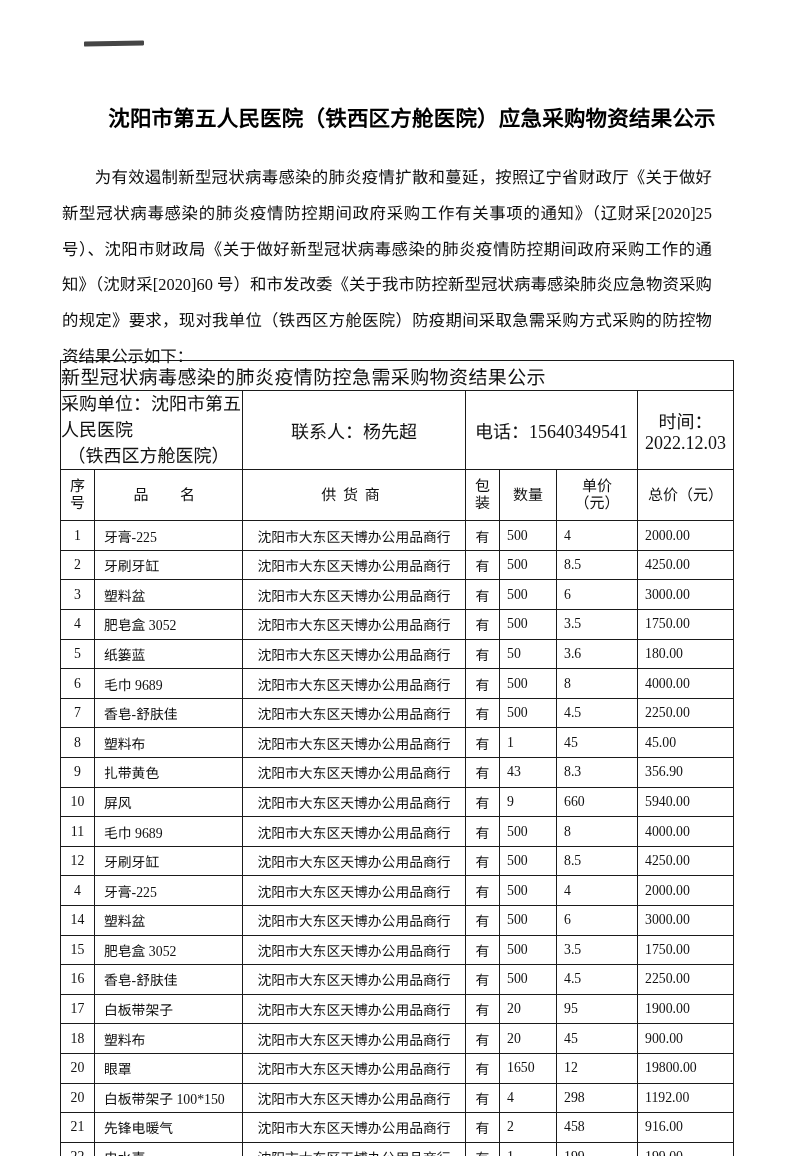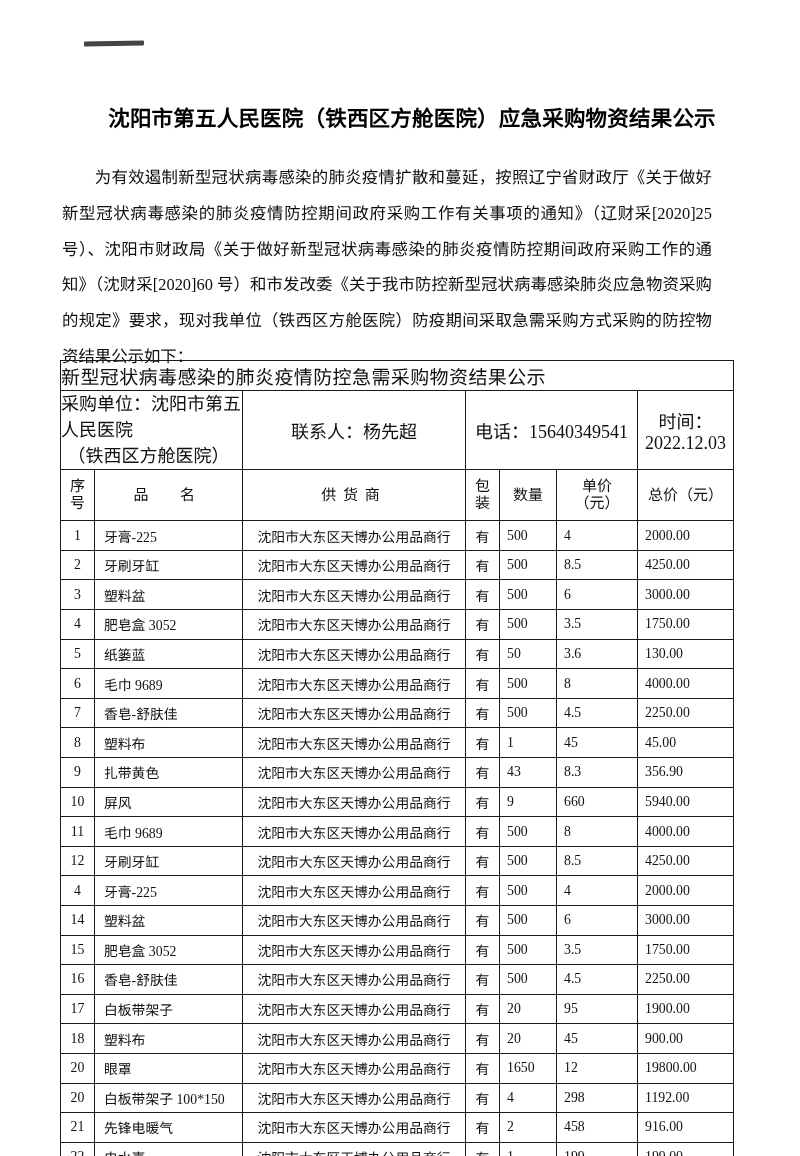--- a/index.html
+++ b/index.html
@@ -269,21 +269,21 @@
           <td class="c-price">3.5</td>
           <td class="c-total">1750.00</td>
         </tr>
         <tr>
           <td class="c-idx">5</td>
           <td class="c-name">纸篓蓝</td>
           <td class="c-supp">沈阳市大东区天博办公用品商行</td>
           <td class="c-pack">有</td>
           <td class="c-qty">50</td>
           <td class="c-price">3.6</td>
-          <td class="c-total">130.00</td>
+          <td class="c-total">180.00</td>
         </tr>
         <tr>
           <td class="c-idx">6</td>
           <td class="c-name">毛巾 9689</td>
           <td class="c-supp">沈阳市大东区天博办公用品商行</td>
           <td class="c-pack">有</td>
           <td class="c-qty">500</td>
           <td class="c-price">8</td>
           <td class="c-total">4000.00</td>
         </tr>

